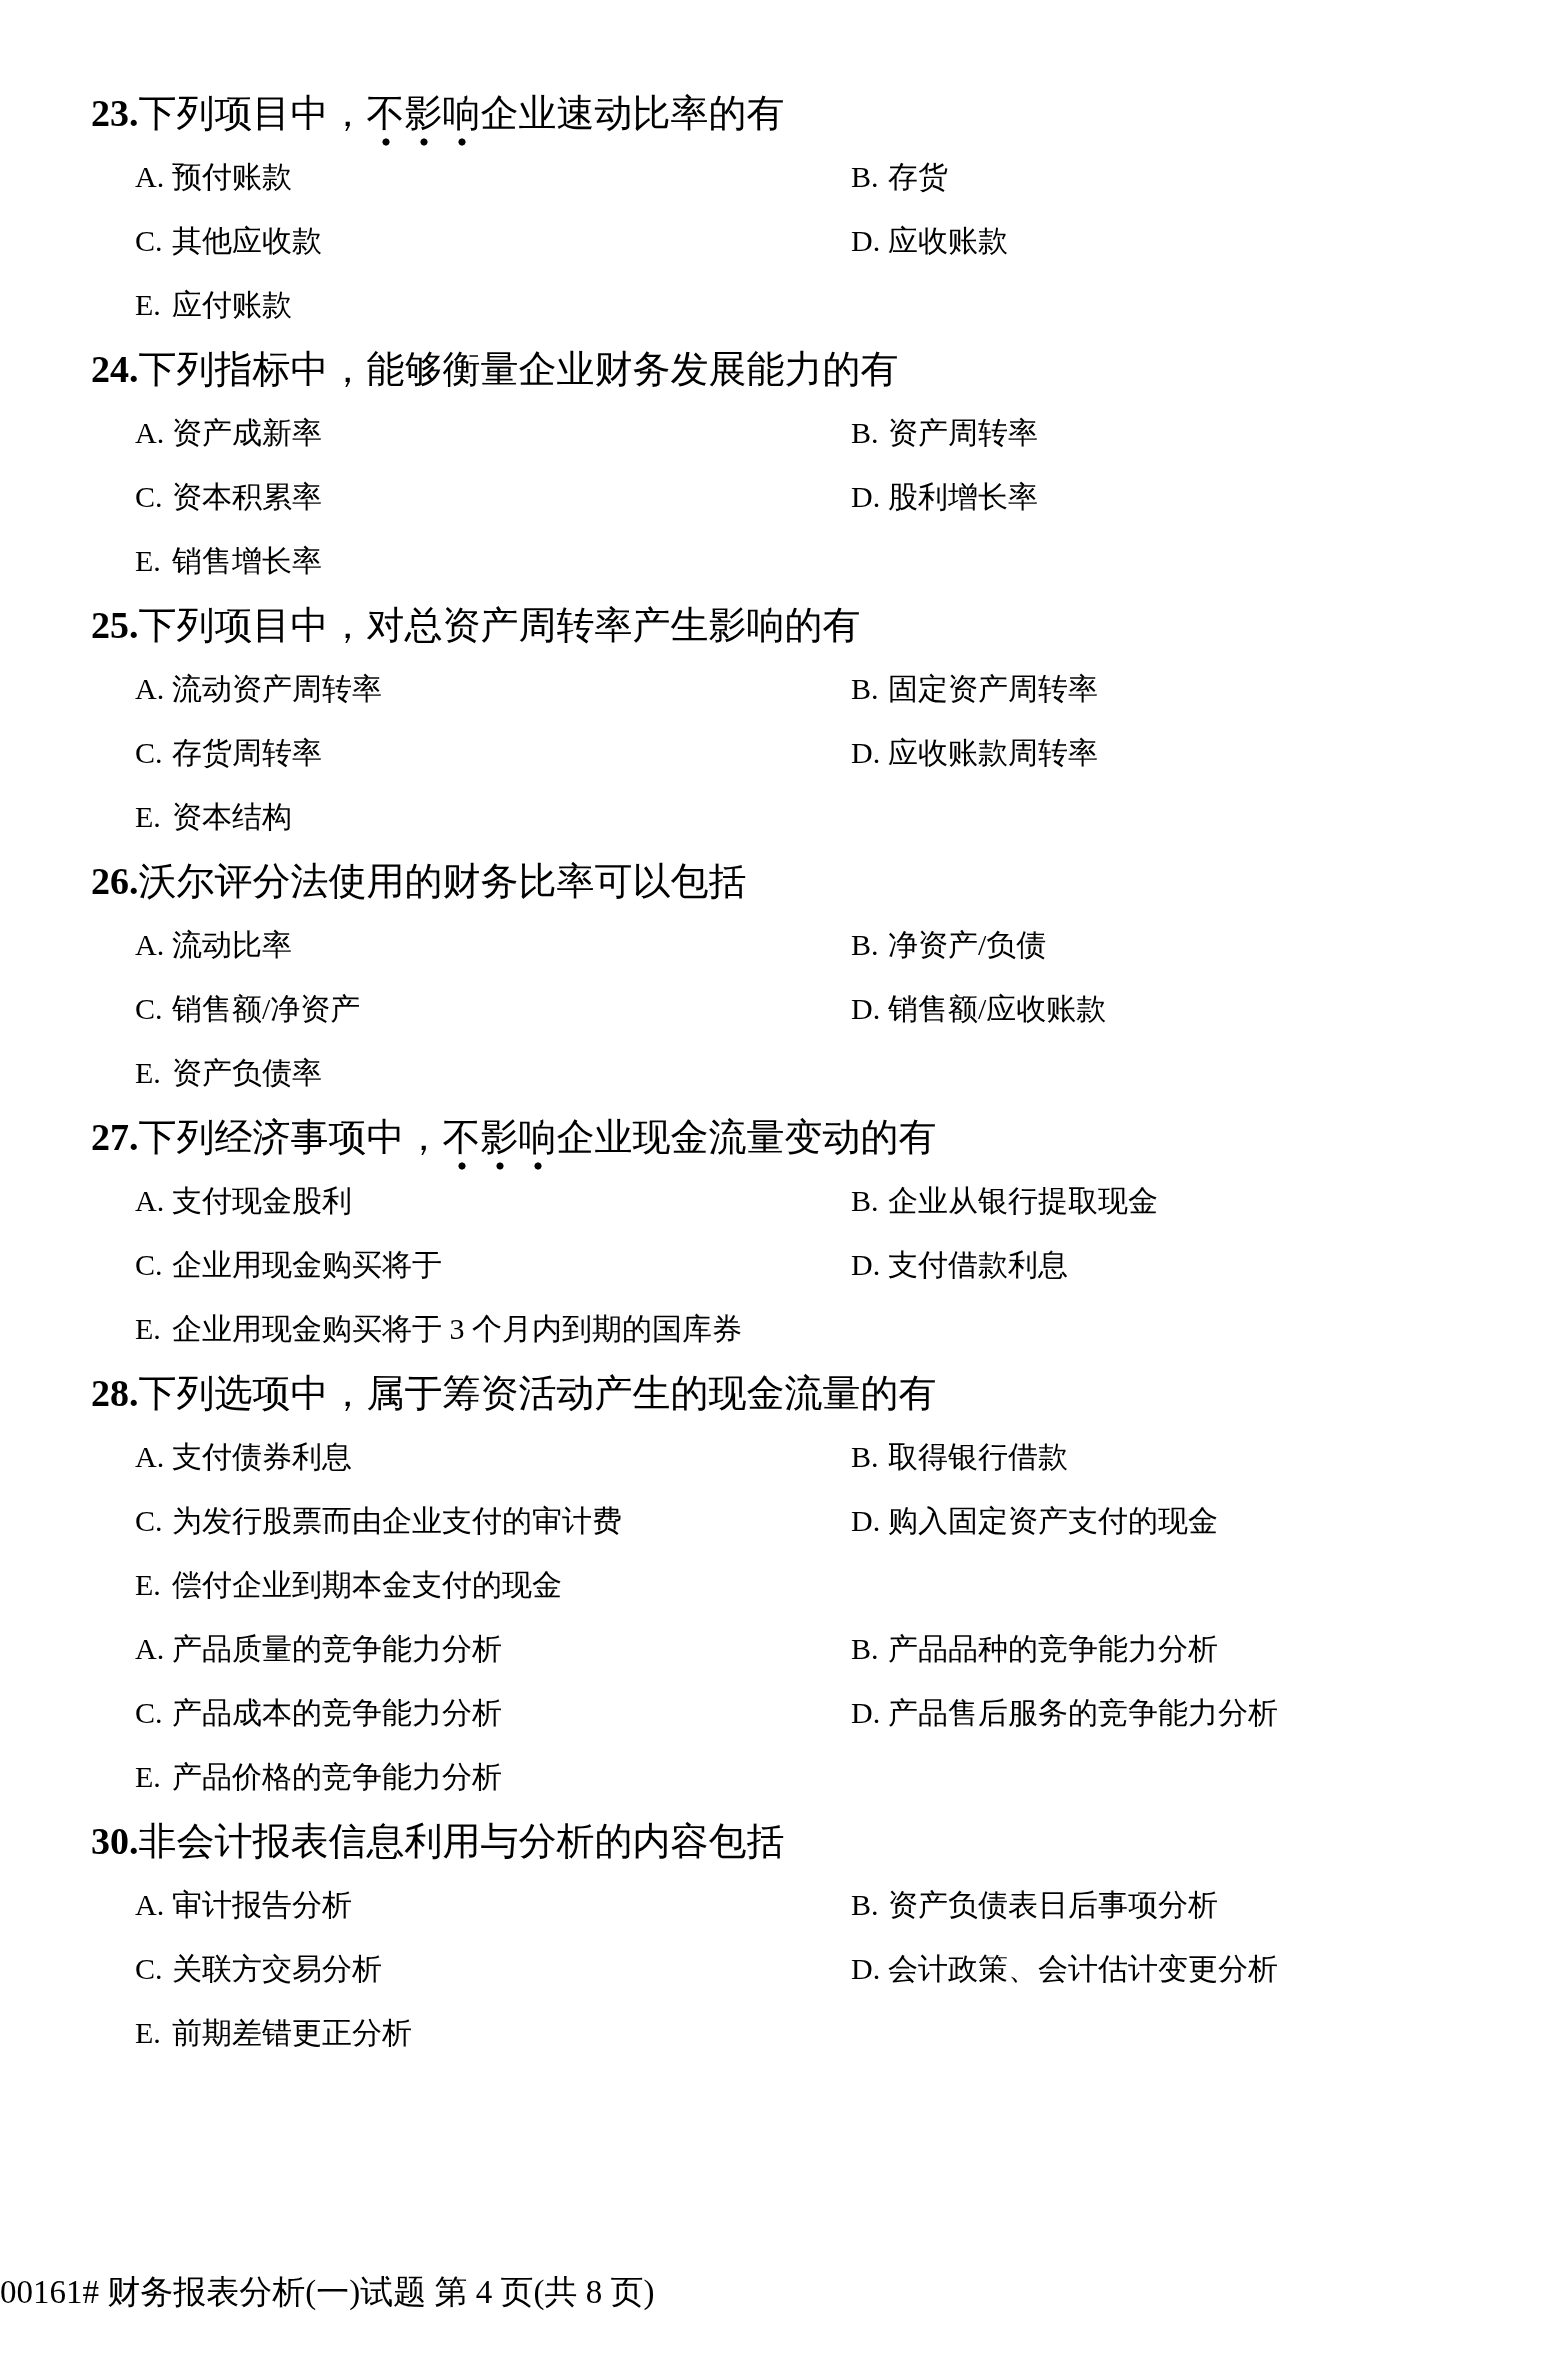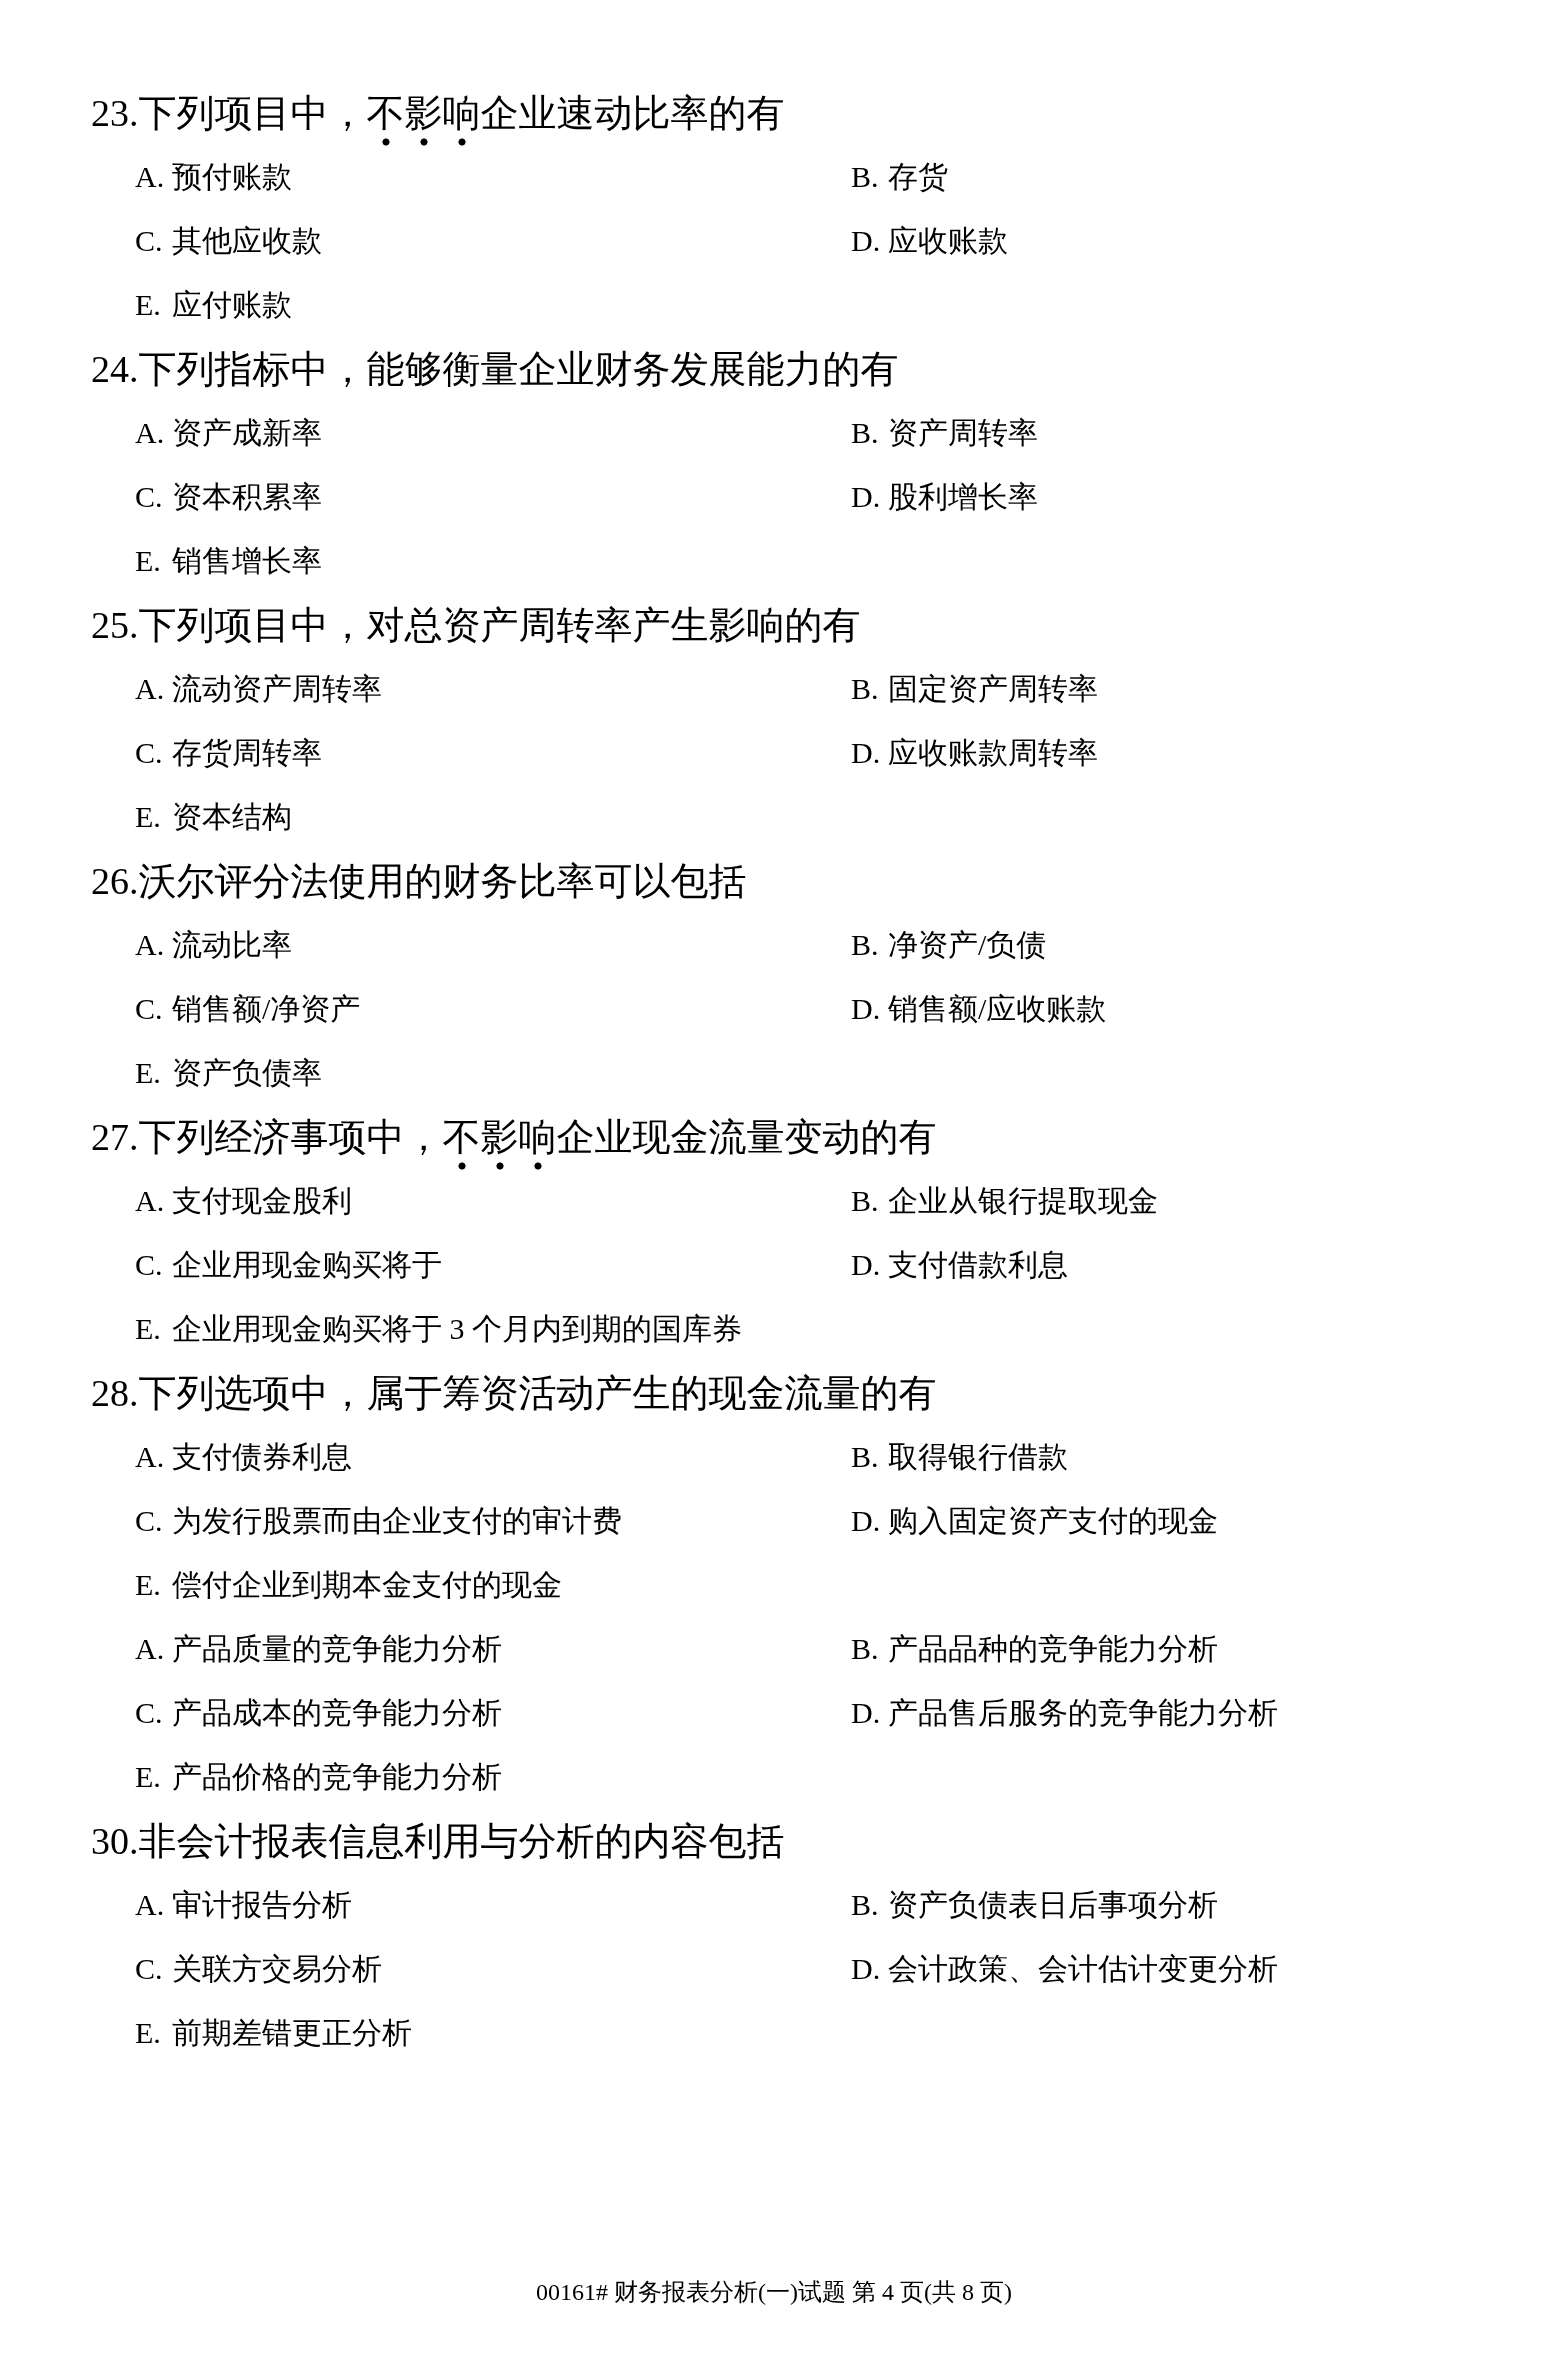--- a/index.html
+++ b/index.html
@@ -12,43 +12,43 @@
   }
   .page { position: relative; width: 1548px; height: 2377px; }
   .content { padding-top: 81px; }
   .question { margin: 0; }
   .q-header {
     padding-left: 91px;
     font-size: 38px;
     line-height: 64px;
     white-space: nowrap;
   }
-  .q-num { display: inline-block; min-width: 44px; }
+  .q-num { display: inline-block; min-width: 44px; font-weight: bold; }
   .opt-row {
     display: grid;
     grid-template-columns: 716px auto;
     padding-left: 135px;
     font-size: 30px;
     line-height: 64px;
     white-space: nowrap;
   }
   .opt-label { display: inline-block; min-width: 37px; }
   .em-dots {
     padding-bottom: 12.3px;
     background-image: radial-gradient(circle, #000 3.2px, transparent 3.9px);
     background-size: 38px 8px;
     background-repeat: repeat-x;
     background-position: left bottom;
   }
   .footer {
     position: absolute;
     top: 2273px;
     left: 0; width: 100%;
-    text-align: center;
-    font-size: 24px;
+    text-align: left;
+    font-size: 33px;
     line-height: 39px;
     white-space: nowrap;
   }
 </style>
 </head>
 <body>
 
 <div class="page">
   <main class="content">
 

